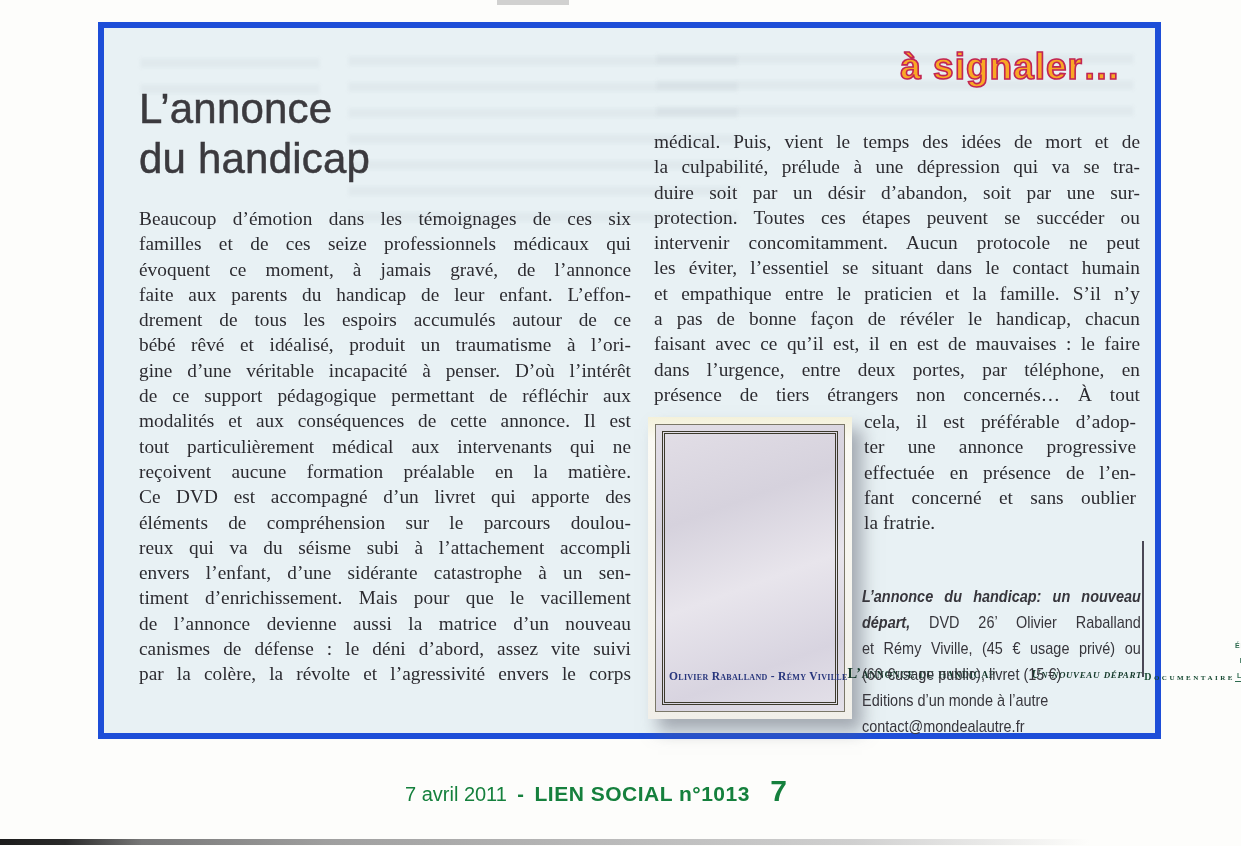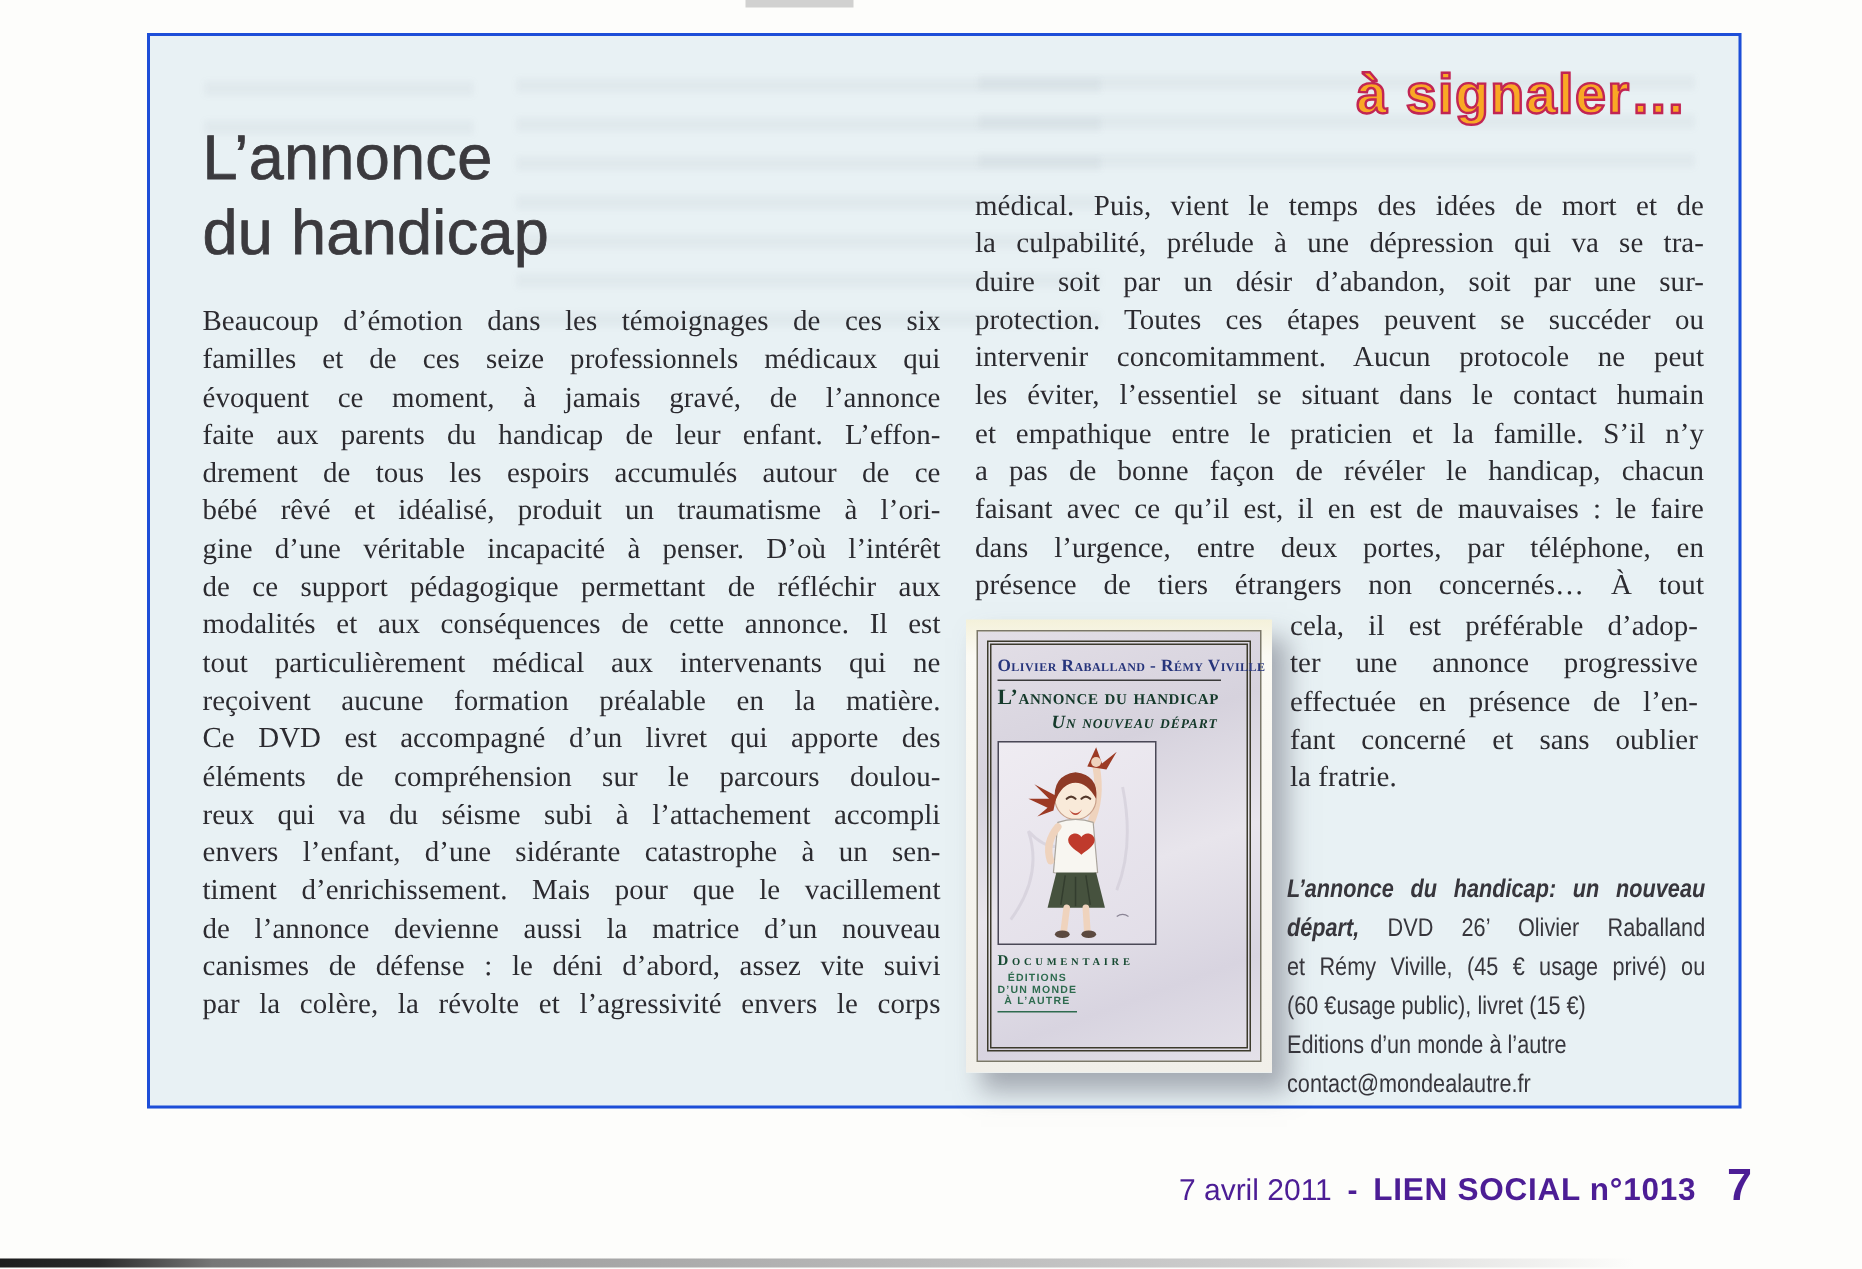--- a/index.html
+++ b/index.html
@@ -15,21 +15,21 @@
   
   .scan-mark-top { position:absolute; left:497px; top:0; width:72px; height:5px;
     background:#c6c6c6; opacity:.8; }
   .scan-strip-bottom { position:absolute; left:0; top:839px; width:1090px; height:6px;
     background:linear-gradient(90deg,#1c1c1c 0%,#2a2a2a 6%,#777 13%,#9f9f9f 30%,#b9b9b9 55%,#cfcfcf 78%,rgba(210,210,210,0) 100%); }
 
   
   .panel {
     position:absolute; left:98px; top:22px; width:1063px; height:717px;
     background:#e8f1f4;
-    border:2px solid #1d4ed8;
+    border:6px solid #1d4ed8;
   }
   .ghost { position:absolute; filter:blur(2px); opacity:.65; pointer-events:none;
     background:repeating-linear-gradient(180deg, rgba(125,135,148,0.10) 0 10px, rgba(125,135,148,0) 10px 26px); }
   .g1 { left:244px; top:28px; width:390px; height:170px; }
   .g2 { left:552px; top:26px; width:478px; height:62px; }
   .g3 { left:36px;  top:30px; width:180px; height:40px; }
 
   .signaler {
     position:absolute; top:18px; right:34px;
     font-size:37px; font-weight:bold; letter-spacing:1px;
@@ -64,21 +64,21 @@
     padding:7px;
   }
   .dvd-cover {
     width:100%; height:100%;
     background:linear-gradient(160deg,#e3dfe7 0%,#d6d2dd 30%,#e8e5ec 55%,#d8d4e0 80%,#e4e1e9 100%);
     border:1px solid #7a7768; padding:6px;
   }
   .dvd-frame {
     width:100%; height:100%;
     border:3px double #3c3a2c;
-    display:flex; flex-direction:column; align-items:flex-start;
+    display:flex; flex-direction:row; align-items:flex-end;
     padding:8px 4px 20px;
     font-family:"Liberation Serif","DejaVu Serif",serif;
   }
   .dvd-authors { font-variant:small-caps; font-weight:bold; color:#27357c;
     font-size:11.5px; letter-spacing:0.3px; white-space:nowrap; }
   .dvd-rule { width:92%; border-top:1.5px solid #3a3a3a; margin:3px 0 3px; }
   .dvd-title { font-variant:small-caps; font-weight:bold; color:#14392a;
     font-size:14.5px; letter-spacing:0.4px; white-space:nowrap; }
   .dvd-subtitle { font-variant:small-caps; font-style:italic; font-weight:bold;
     color:#14392a; font-size:12.5px; letter-spacing:0.6px; white-space:nowrap;margin-left:36px; }
@@ -98,21 +98,21 @@
     transform:scaleX(0.85); transform-origin:left top;
     font-family:"Liberation Sans",sans-serif;
     font-size:17px; color:#37363c;
   }
   .cap-line { line-height:26px; }
   .cap-bold { font-weight:bold; font-style:italic; }
 
   
   .footer {
     position:absolute; left:0; top:774px; width:1168px;
-    text-align:right; color:#4c1d95; white-space:nowrap;padding-left:24px;
+    text-align:center; color:#15803d; white-space:nowrap;padding-left:24px;
   }
   .f-date { font-size:20px; }
   .f-sep  { font-size:20px; font-weight:bold; margin:0 6px; }
   .f-mag  { font-size:21px; font-weight:bold; letter-spacing:0.5px; }
   .f-page { font-size:30px; font-weight:bold; margin-left:16px; }
 </style>
 </head>
 <body>
 
 <div class="page">

